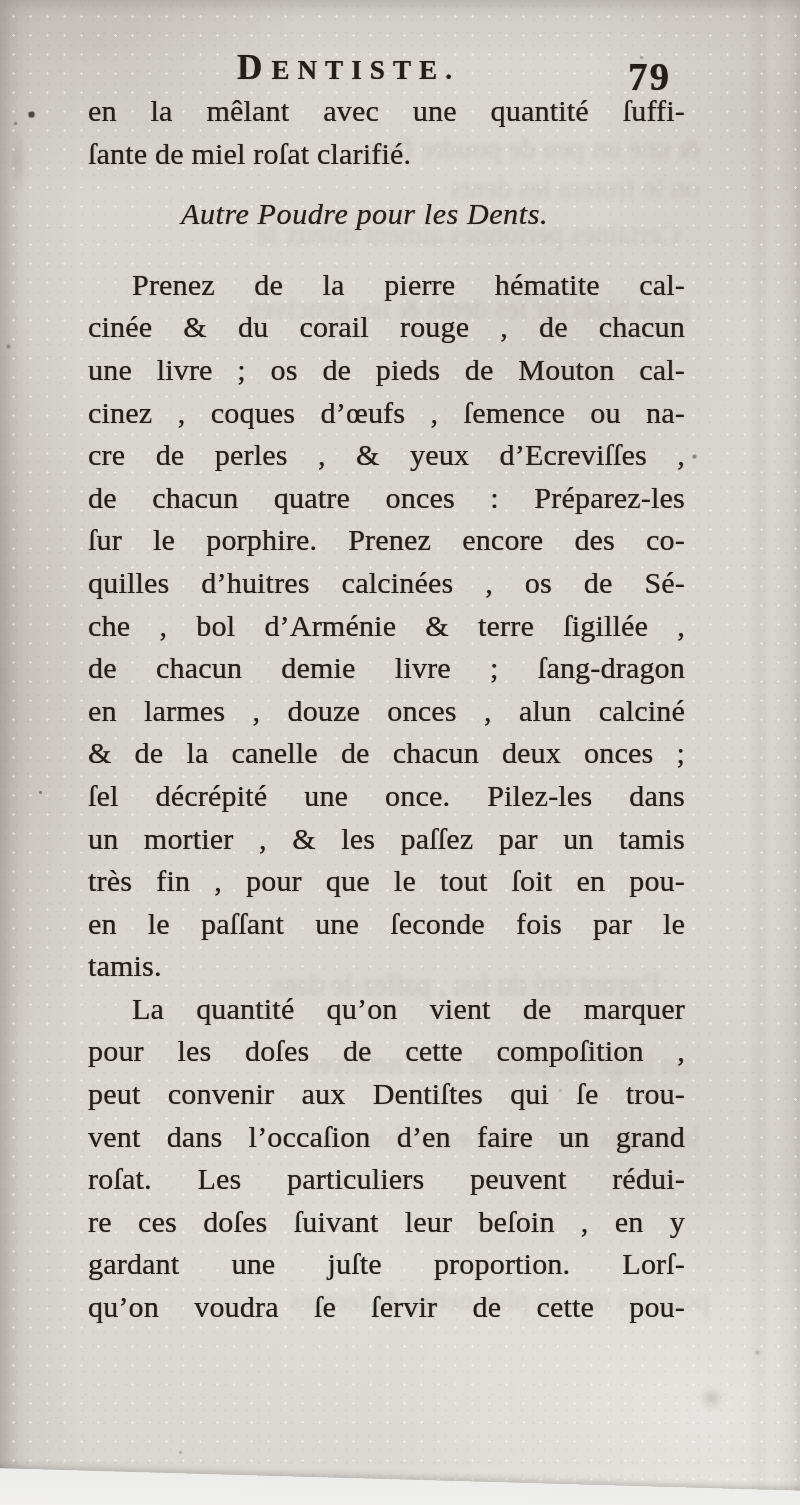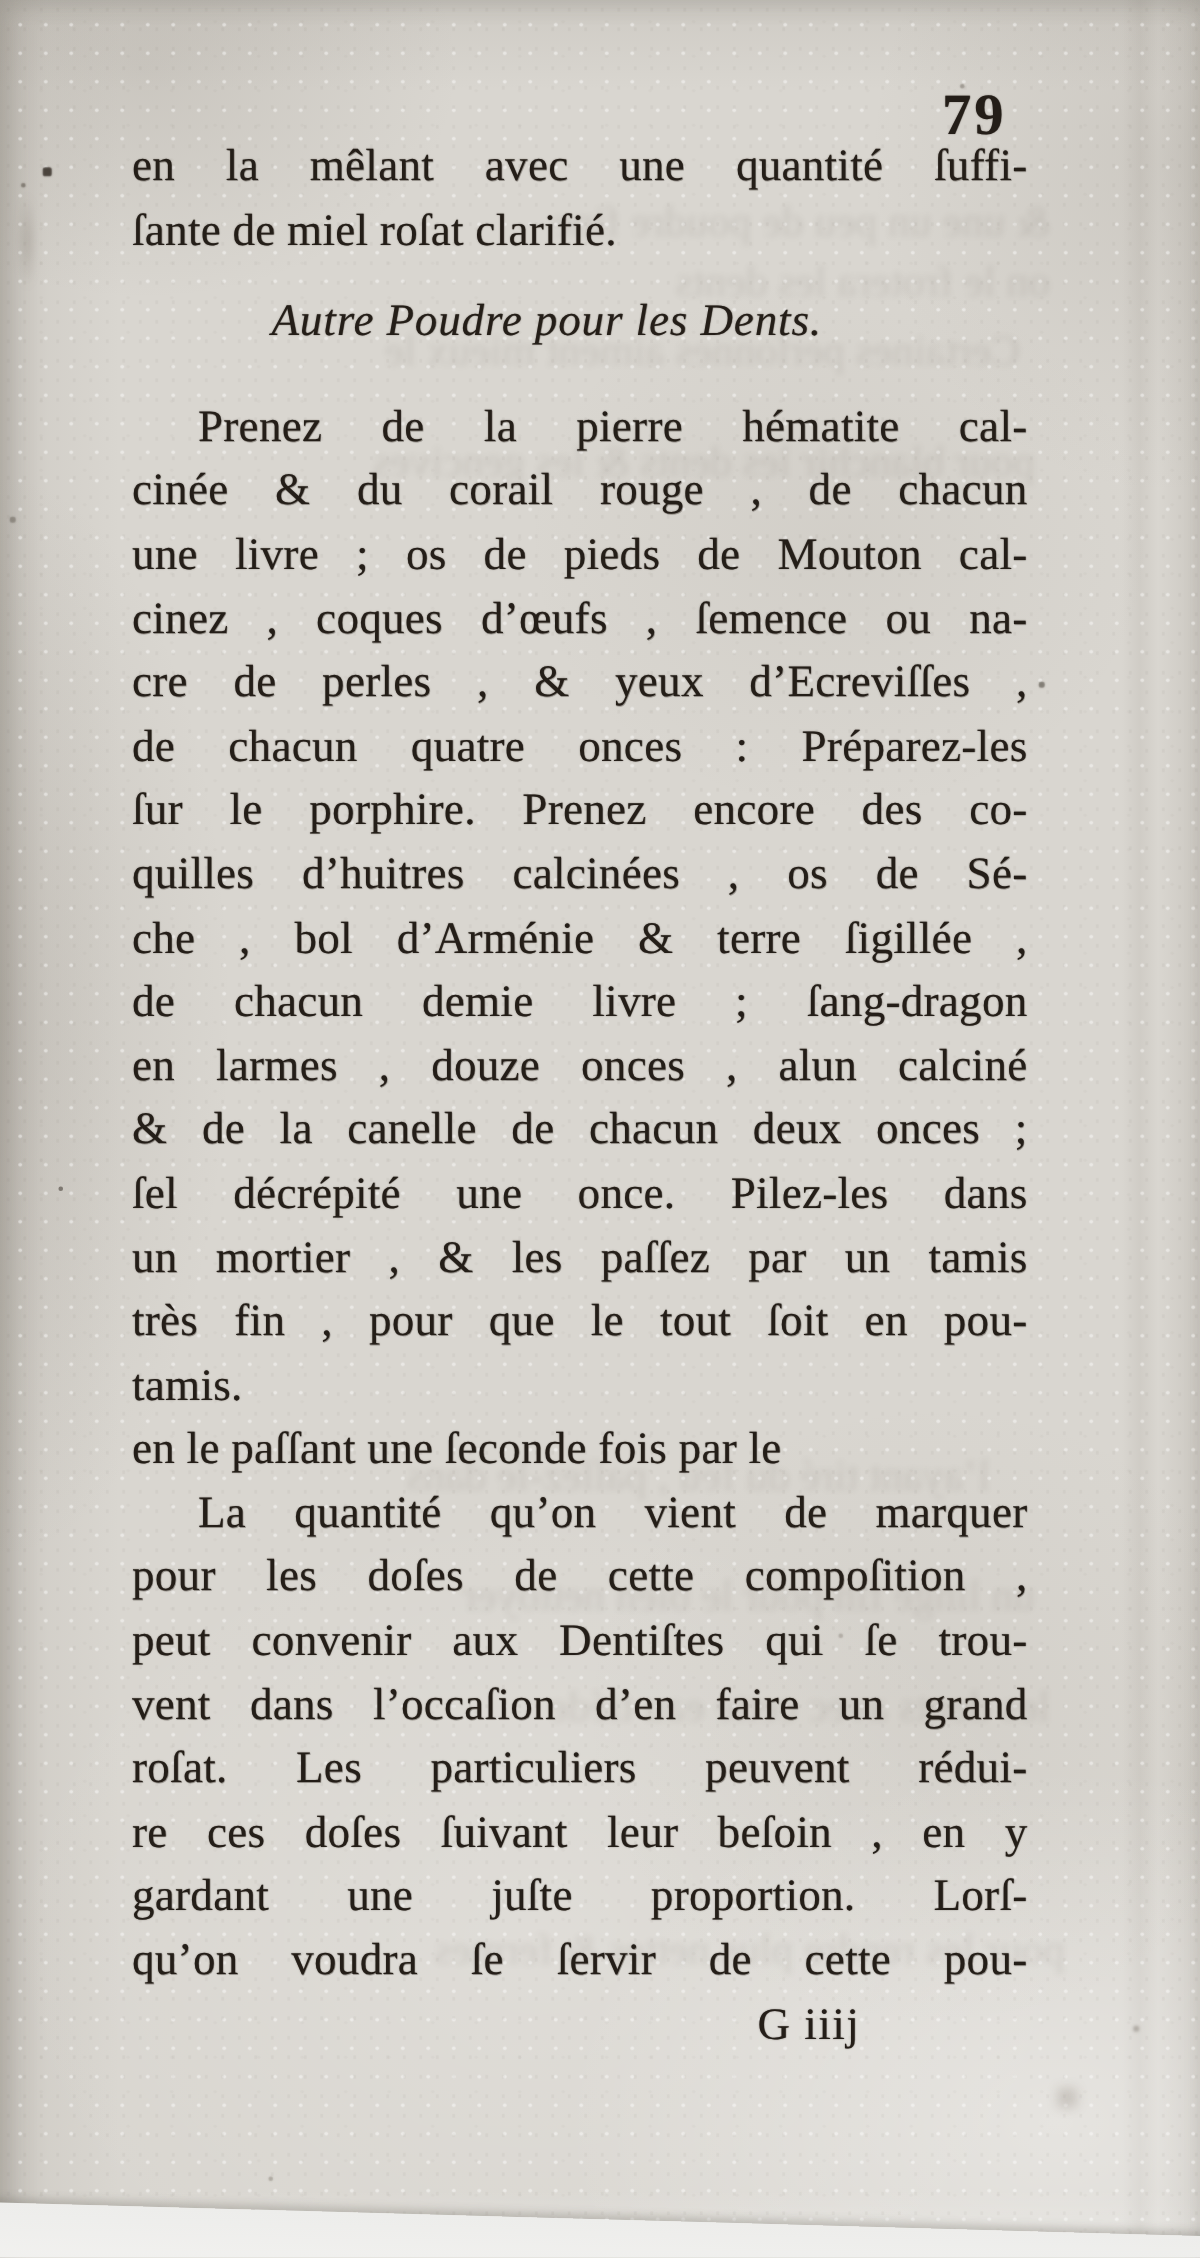--- a/index.html
+++ b/index.html
@@ -112,20 +112,21 @@
       <div class="ghost-line" style="left: 280px; top: 1122px; width: 420px;">les dents avec cette eau tiéde</div>
       <div class="ghost-line" style="left: 250px; top: 1284px; width: 460px;">pour les rendre plus nettes &amp; fermes</div>
     </div>
 
   <div class="speck"></div>
   <div class="smudge"></div>
 
   <div class="text-block printed">
 
     <div class="header">
+      <span class="title">DENTISTE.</span>
       <span class="pagenum">79</span>
     </div>
 
     <div class="para para-endstop intro">
 
     <div class="line">en la mêlant avec une quantité ſuffi-</div>
         <div class="line">ſante de miel roſat clarifié.</div>
       </div>
 
     <div class="heading">Autre Poudre pour les Dents.</div>
@@ -140,35 +141,34 @@
         <div class="line">de chacun quatre onces : Préparez-les</div>
         <div class="line">ſur le porphire. Prenez encore des co-</div>
         <div class="line">quilles d’huitres calcinées , os de Sé-</div>
         <div class="line">che , bol d’Arménie &amp; terre ſigillée ,</div>
         <div class="line">de chacun demie livre ; ſang-dragon</div>
         <div class="line">en larmes , douze onces , alun calciné</div>
         <div class="line">&amp; de la canelle de chacun deux onces ;</div>
         <div class="line">ſel décrépité une once. Pilez-les dans</div>
         <div class="line">un mortier , &amp; les paſſez par un tamis</div>
         <div class="line">très fin , pour que le tout ſoit en pou-</div>
+        <div class="line">en le paſſant une ſeconde fois par le</div>
         <div class="line">tamis.</div>
-        <div class="line">en le paſſant une ſeconde fois par le</div>
       </div>
 
     <div class="para para-continues indent-first p2">
 
     <div class="line">La quantité qu’on vient de marquer</div>
         <div class="line">pour les doſes de cette compoſition ,</div>
         <div class="line">peut convenir aux Dentiſtes qui ſe trou-</div>
         <div class="line">vent dans l’occaſion d’en faire un grand</div>
         <div class="line">roſat. Les particuliers peuvent rédui-</div>
         <div class="line">re ces doſes ſuivant leur beſoin , en y</div>
         <div class="line">gardant une juſte proportion. Lorſ-</div>
         <div class="line">qu’on voudra ſe ſervir de cette pou-</div>
       </div>
 
-    <div class="signature">G iiij</div>
 
   </div>
 
   <div class="bottom-edge"></div>
 
 </div>
 
 </body></html>

